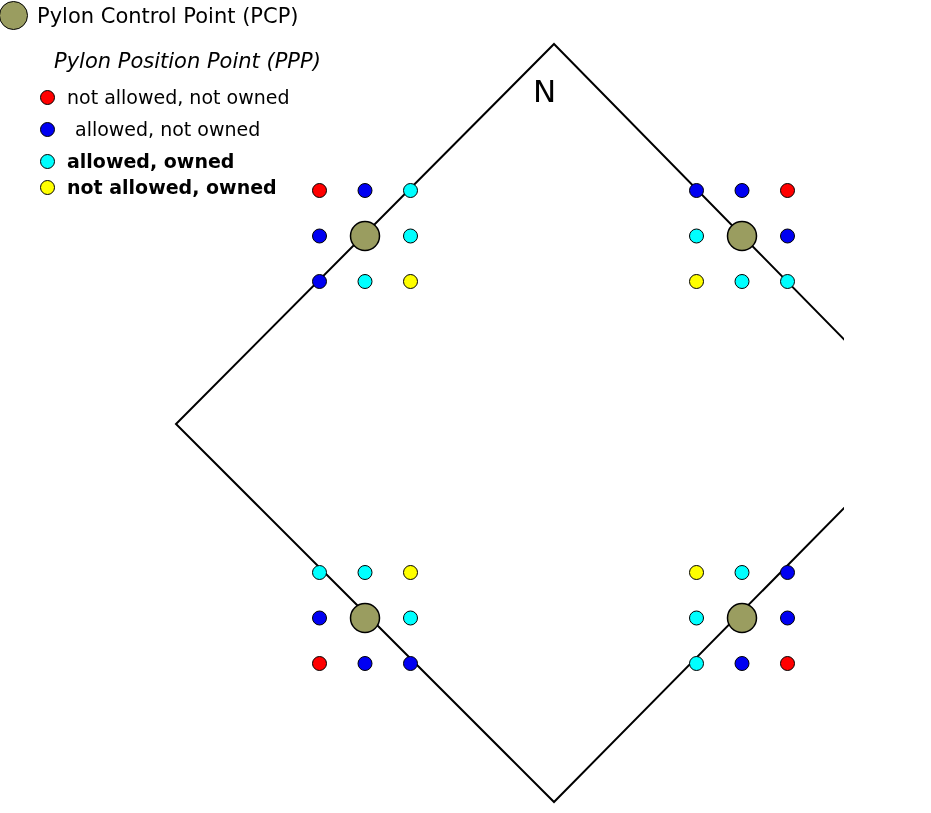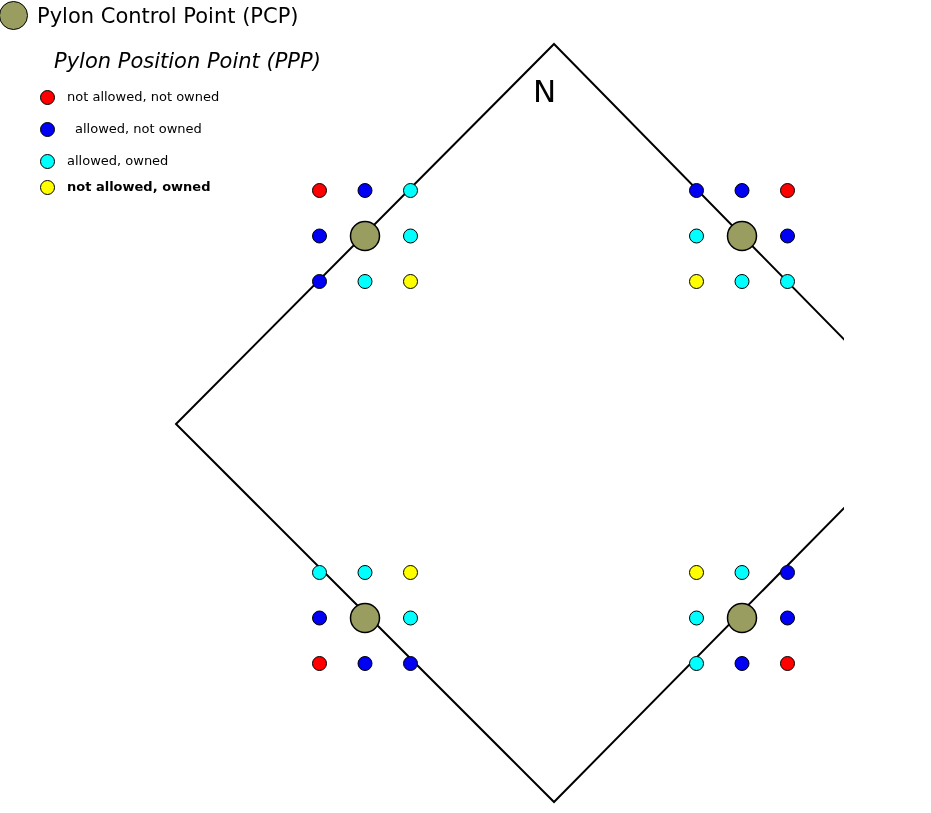--- a/index.html
+++ b/index.html
@@ -27,24 +27,24 @@
   .ppp-heading { position: absolute; left: 54px; top: 49px; font-size: 21px; white-space: nowrap; font-style: italic; }
 
   .legend-item {
     position: absolute; left: 40px;
     display: flex; align-items: center; gap: 12px; height: 16px;
   }
   .legend-item .dot {
     width: 13px; height: 13px; border-radius: 50%;
     border: 1px solid #000; box-sizing: content-box; flex: 0 0 auto;
   }
-  .legend-item .item-label { font-size: 13px; line-height: 16px; white-space: nowrap; }
+  .legend-item .item-label { font-size: 19px; line-height: 16px; white-space: nowrap; }
   .li-0 { top: 89px; }
   .li-1 { top: 121px; gap: 20px; }
-  .li-2 { top: 153px; }
+  .li-2 { top: 153px; font-weight: bold; }
   .li-3 { top: 179px; font-weight: bold; }
 
   .north {
     position: absolute; left: 533px; top: 74px;
     font-size: 31px; line-height: 34px;
   }
 </style>
 </head>
 <body>
 

